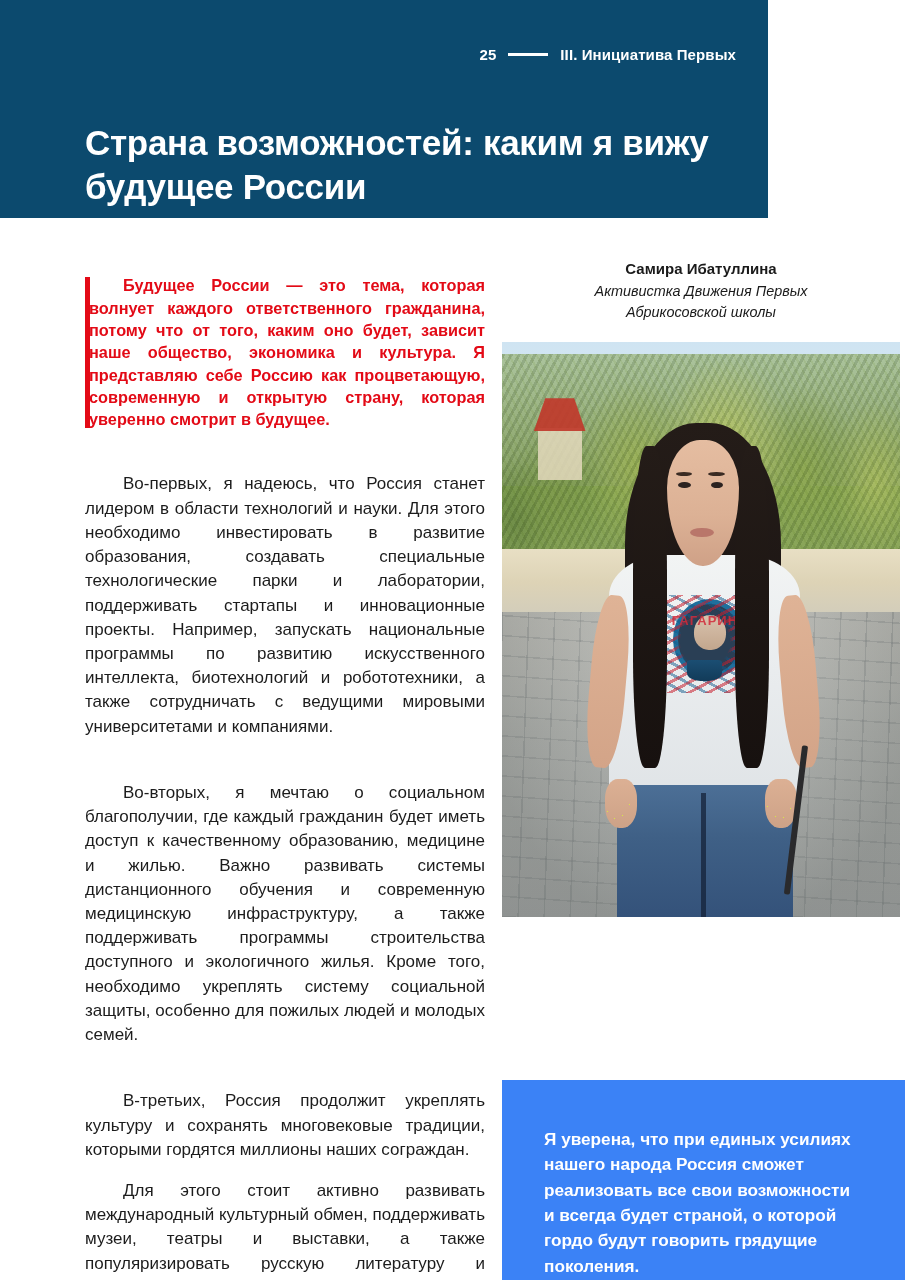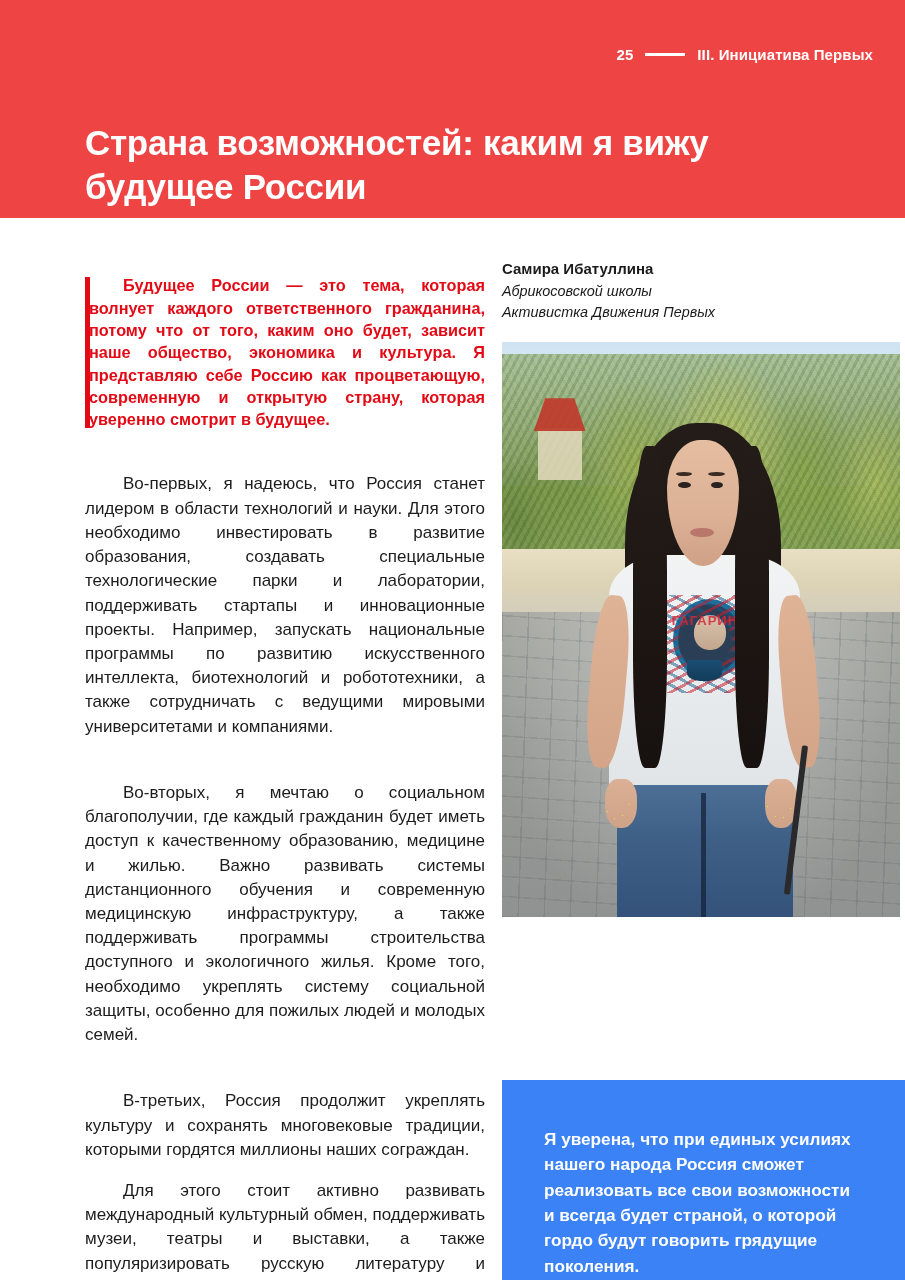--- a/index.html
+++ b/index.html
@@ -15,23 +15,23 @@
     overflow: hidden;
     font-family: "Liberation Sans", sans-serif;
     color: #1a1a1a;
     -webkit-font-smoothing: antialiased;
   }
 
   
   .header-band {
     position: absolute;
     left: 0; top: 0;
-    width: 905px;
+    width: 768px;
     height: 218px;
-    background: #ef4444;
+    background: #0c4a6e;
   }
   .header-meta {
     position: absolute;
     right: 32px;
     top: 46px;
     display: flex;
     align-items: center;
     gap: 10px;
     color: #ffffff;
     font-size: 15px;
@@ -104,21 +104,21 @@
   .body-par.gap-lg { margin-top: 42px; }
 
   
   .col-right {
     position: absolute;
     left: 502px;
     top: 40px;
     width: 403px;
   }
   .byline {
-    text-align: left;
+    text-align: center;
     padding-right: 5px;
   }
   .byline-name {
     font-size: 15px;
     font-weight: bold;
     color: #1a1a1a;
     line-height: 1.5;
   }
   .byline-role {
     font-size: 14.4px;
@@ -354,22 +354,22 @@
     <p class="body-par gap-lg">В-третьих, Россия продолжит укреплять культуру и сохранять многовековые традиции, которыми гордятся миллионы наших сограждан.</p>
 
     <p class="body-par tight">Для этого стоит активно развивать международный культурный обмен, поддерживать музеи, театры и выставки, а также популяризировать русскую литературу и искусство по всему миру. Это поможет укрепить имидж страны как центра культуры и науки.</p>
 
     <p class="body-par tight">Будущее зависит от нас — от индивидуальных решений каждого гражданина, а также наших общий усилий. Важно сохранять национальную идентичность, быть открытыми для инноваций и работать ради общего блага.</p>
   </div>
 
   <div class="col-right">
     <div class="byline">
       <div class="byline-name">Самира Ибатуллина</div>
+      <div class="byline-role">Активистка Движения Первых</div>
       <div class="byline-role">Абрикосовской школы</div>
-      <div class="byline-role">Активистка Движения Первых</div>
     </div>
   </div>
 
   <div class="photo-frame">
     <div class="photo">
       <div class="ph-sky"></div>
       <div class="ph-trees"></div>
       <div class="ph-wall"></div>
       <div class="ph-roof"></div>
       <div class="ph-ground-far"></div>

